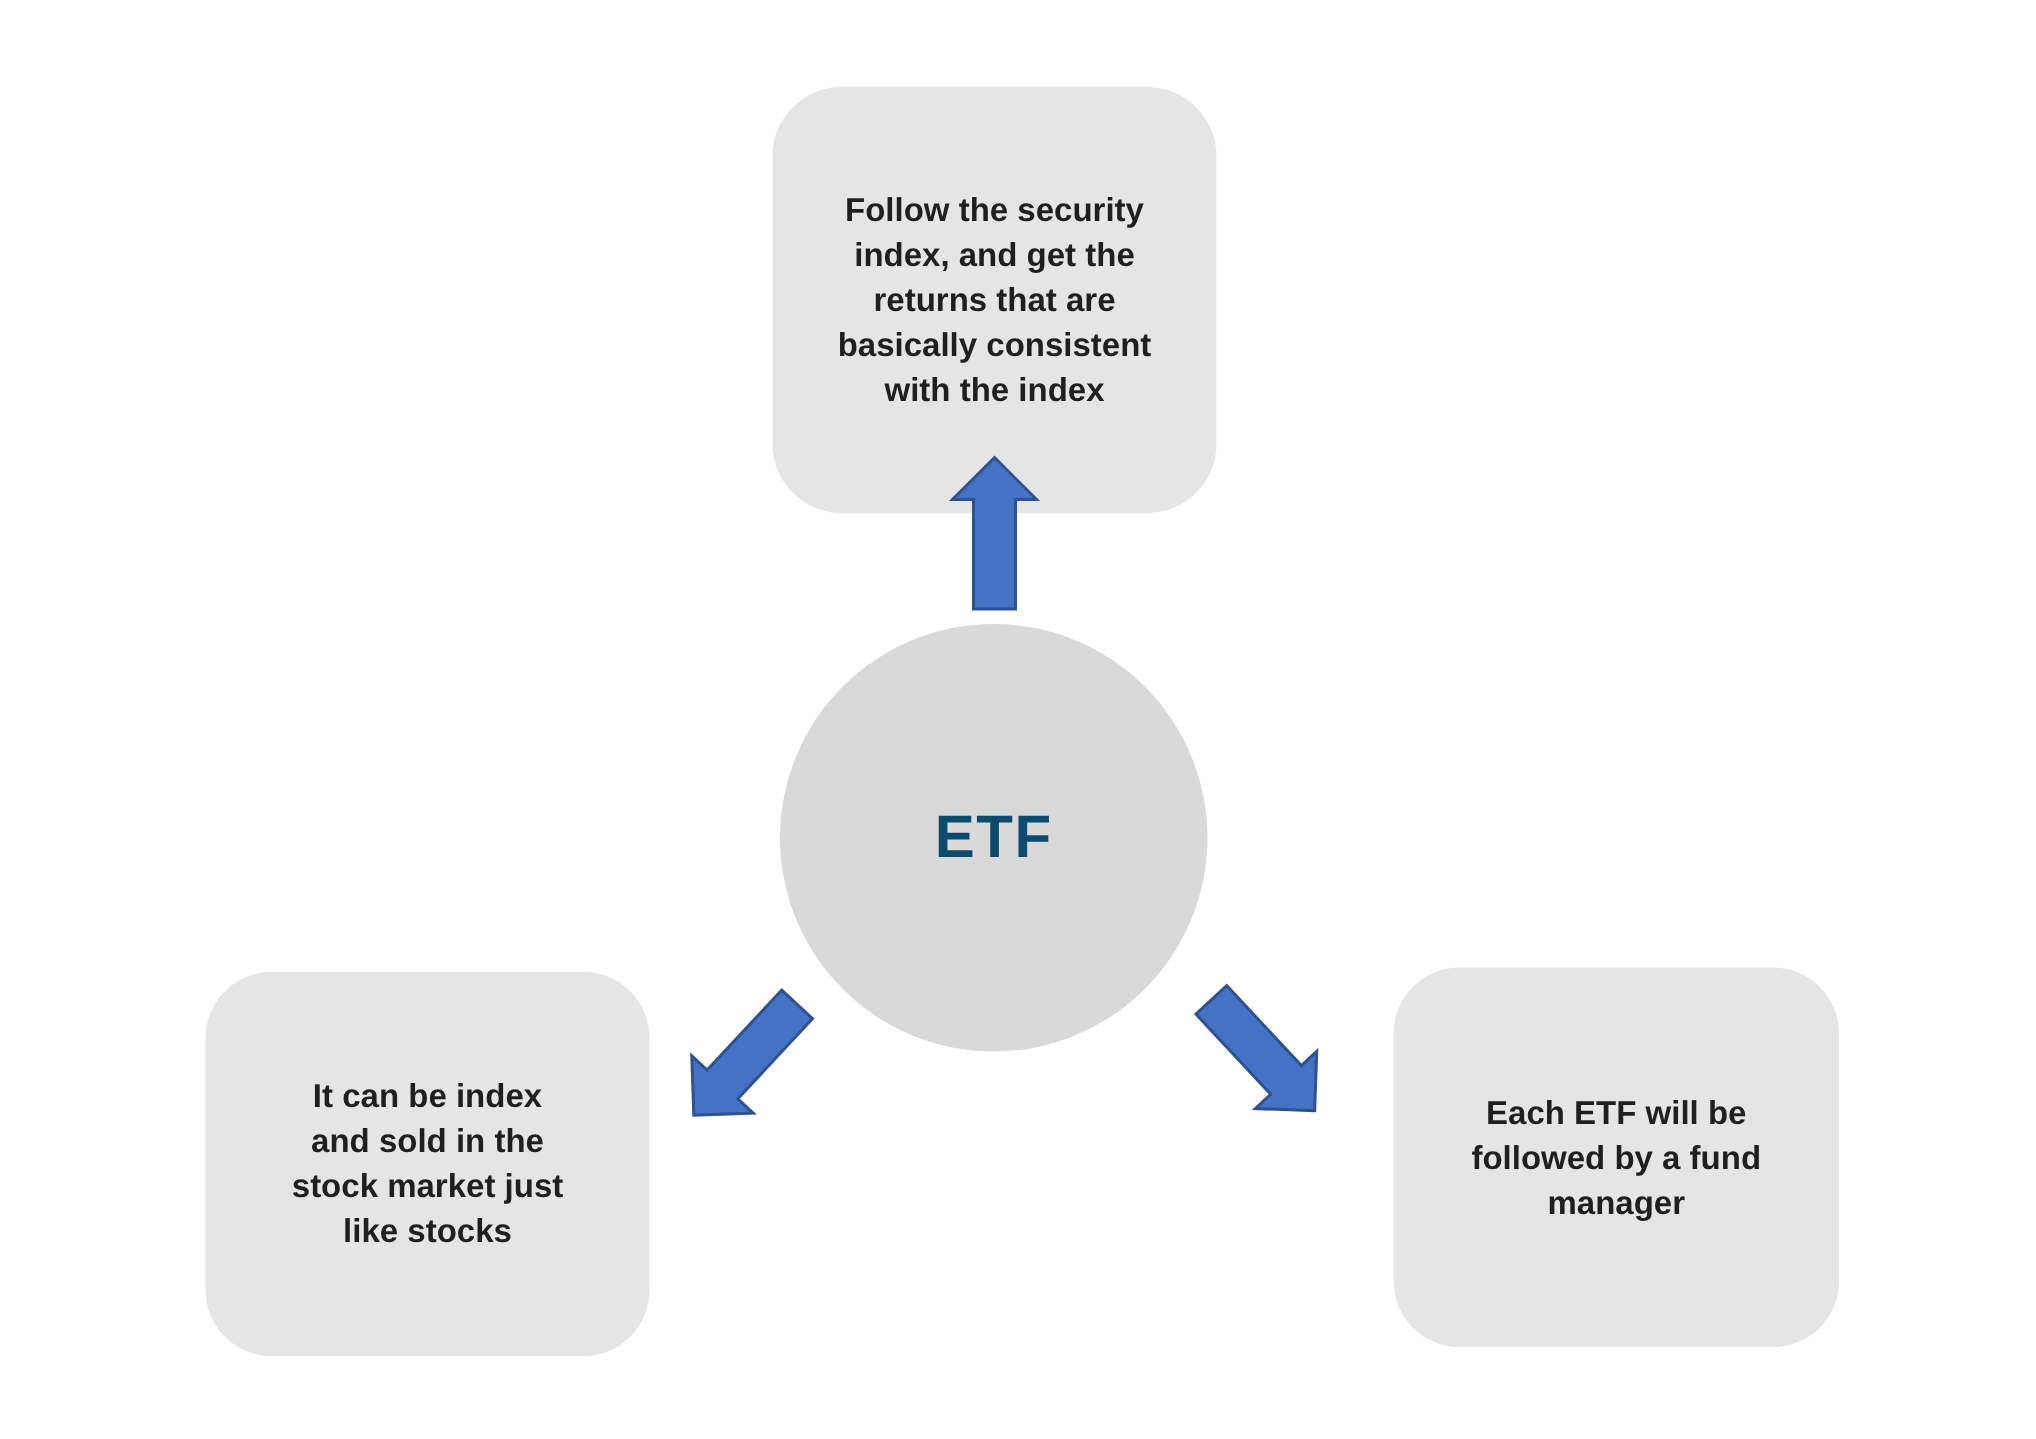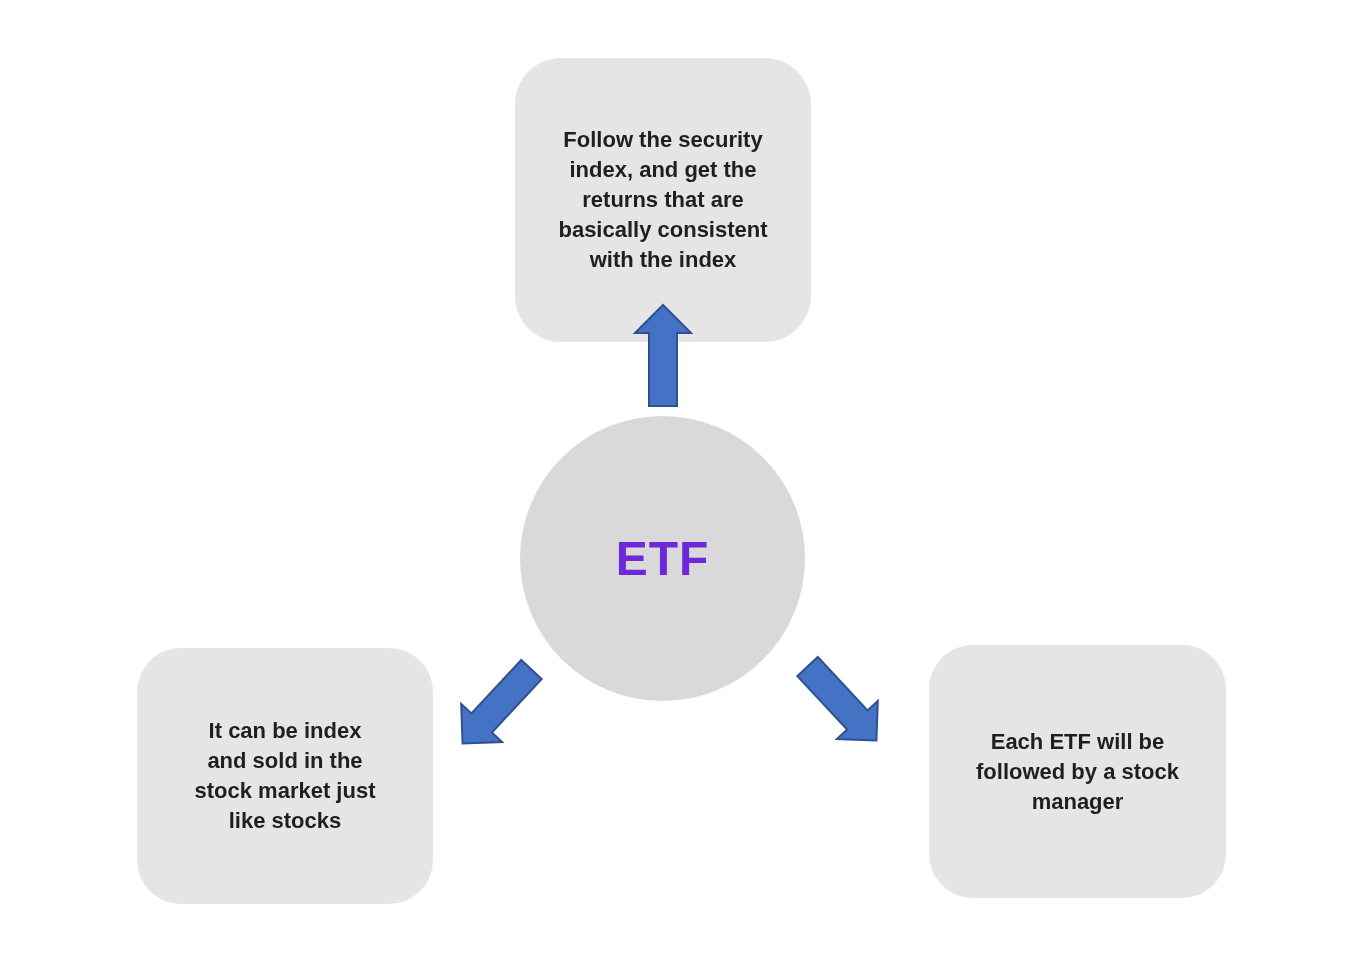--- a/index.html
+++ b/index.html
@@ -35,22 +35,22 @@
     left: 520px; top: 416px;
     width: 285px; height: 285px;
     border-radius: 50%;
     background: #d9d9d9;
     display: flex;
     align-items: center;
     justify-content: center;
   }
   .center-label {
     font-weight: bold;
-    font-size: 48px;
-    color: #6d28d9;
+    font-size: 40px;
+    color: #0c4a6e;
     letter-spacing: 1px;
   }
   .arrow { position: absolute; overflow: visible; }
   .arrow polygon {
     stroke: #2f528f;
     stroke-width: 2;
     stroke-linejoin: miter;
   }
   .arrow-up { left: 634px; top: 304px; }
   .arrow-dl { left: 468px; top: 655px; transform: rotate(-137deg); }
@@ -71,21 +71,21 @@
 
   <div class="node box-bl">
     <div class="node-text">It can be index
 and sold in the
 stock market just
 like stocks</div>
   </div>
 
   <div class="node box-br">
     <div class="node-text">Each ETF will be
-followed by a stock
+followed by a fund
 manager</div>
   </div>
 
   <div class="center-circle">
     <div class="center-label">ETF</div>
   </div>
 
   <svg class="arrow arrow-up" width="58" height="103" viewBox="0 0 58 103" aria-hidden="true">
     <polygon points="29,1 57,29 43,29 43,102 15,102 15,29 1,29" fill="#4472C4"></polygon>
   </svg>

